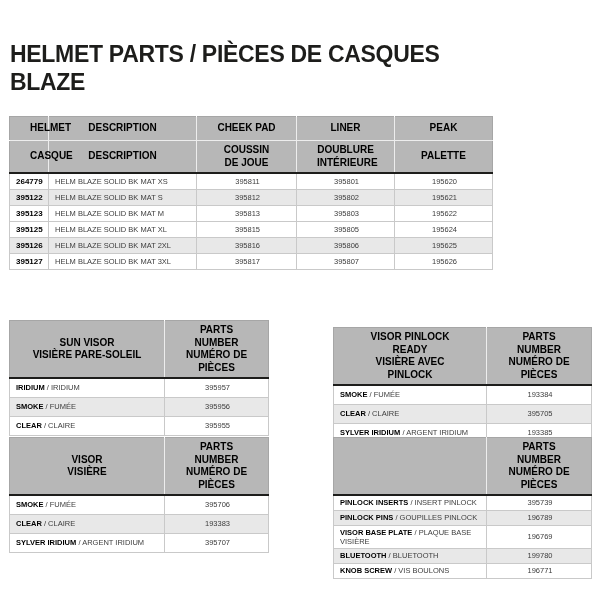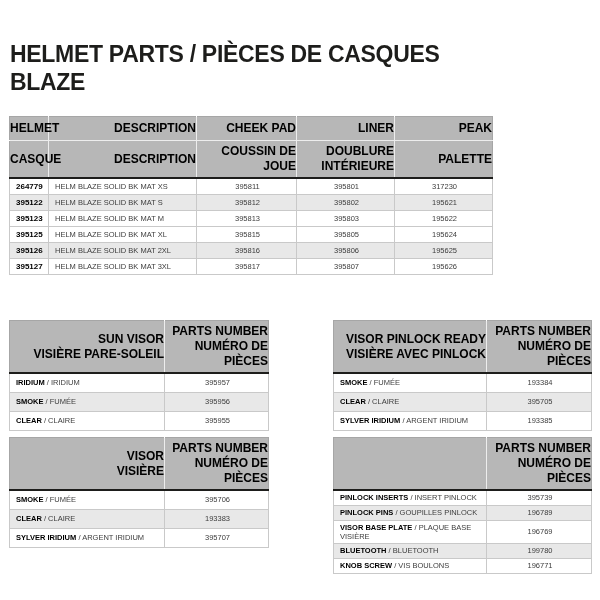--- a/index.html
+++ b/index.html
@@ -15,22 +15,22 @@
     line-height:28px; color:#1d1d1b; text-transform:uppercase;
   }
 
   table { border-collapse:collapse; position:absolute; table-layout:fixed;
           border:1px solid var(--outer-border,#a6a6a6); }
   th, td { vertical-align:middle; }
 
   
   thead th {
     background:var(--header-bg,#b7b7b7);
-    color:#000; font-weight:bold; font-size:12px; text-align:right;
-    padding:3px 0; line-height:1.25; text-transform:uppercase;
+    color:#000; font-weight:bold; font-size:10px; text-align:center;
+    padding:3px 20px; line-height:1.25; text-transform:uppercase;
   }
   thead th + th { border-left:1px solid rgba(255,255,255,.75); }
   thead tr:last-child th { border-bottom:2px solid var(--thick-line,#1d1d1b); }
   table.main thead tr:first-child th { border-bottom:1px solid rgba(255,255,255,.75); }
 
   
   tbody td {
     border:1px solid var(--inner-border,#c9c9c9);
     font-size:7.5px; color:var(--text-secondary,#3c3c3c);
     padding:2px 6px; background:#fff;
@@ -44,21 +44,21 @@
   table.main { left:9px; top:116px; width:483px; }
   table.main thead tr:first-child { height:24px; }
   table.main thead tr:last-child  { height:25px; }
   table.main tbody tr { height:16px; }
 
   table.sub thead tr { height:26px; }
   table.sub tbody tr { height:19px; }
   table.sub.compact tbody tr { height:15px; }
 
   #sun-visor   { left:9px;   top:320px; width:259px; }
-  #pinlock     { left:333px; top:320px; width:258px; }
+  #pinlock     { left:333px; top:327px; width:258px; }
   #visor       { left:9px;   top:437px; width:259px; }
   #accessories { left:333px; top:437px; width:258px; }
 </style>
 </head>
 <body>
 
 <div class="page">
 
   <div class="title-block">
     <div class="title-line">HELMET PARTS / PIÈCES DE CASQUES</div>
@@ -88,21 +88,21 @@
         <th>DOUBLURE INTÉRIEURE</th>
         <th>PALETTE</th>
       </tr>
     </thead>
     <tbody>
   <tr>
     <td class="code">264779</td>
     <td class="desc">HELM BLAZE SOLID BK MAT XS</td>
     <td class="num">395811</td>
     <td class="num">395801</td>
-    <td class="num">317230</td>
+    <td class="num">195620</td>
   </tr>
 
   <tr class="alt">
     <td class="code">395122</td>
     <td class="desc">HELM BLAZE SOLID BK MAT S</td>
     <td class="num">395812</td>
     <td class="num">395802</td>
     <td class="num">195621</td>
   </tr>
 

